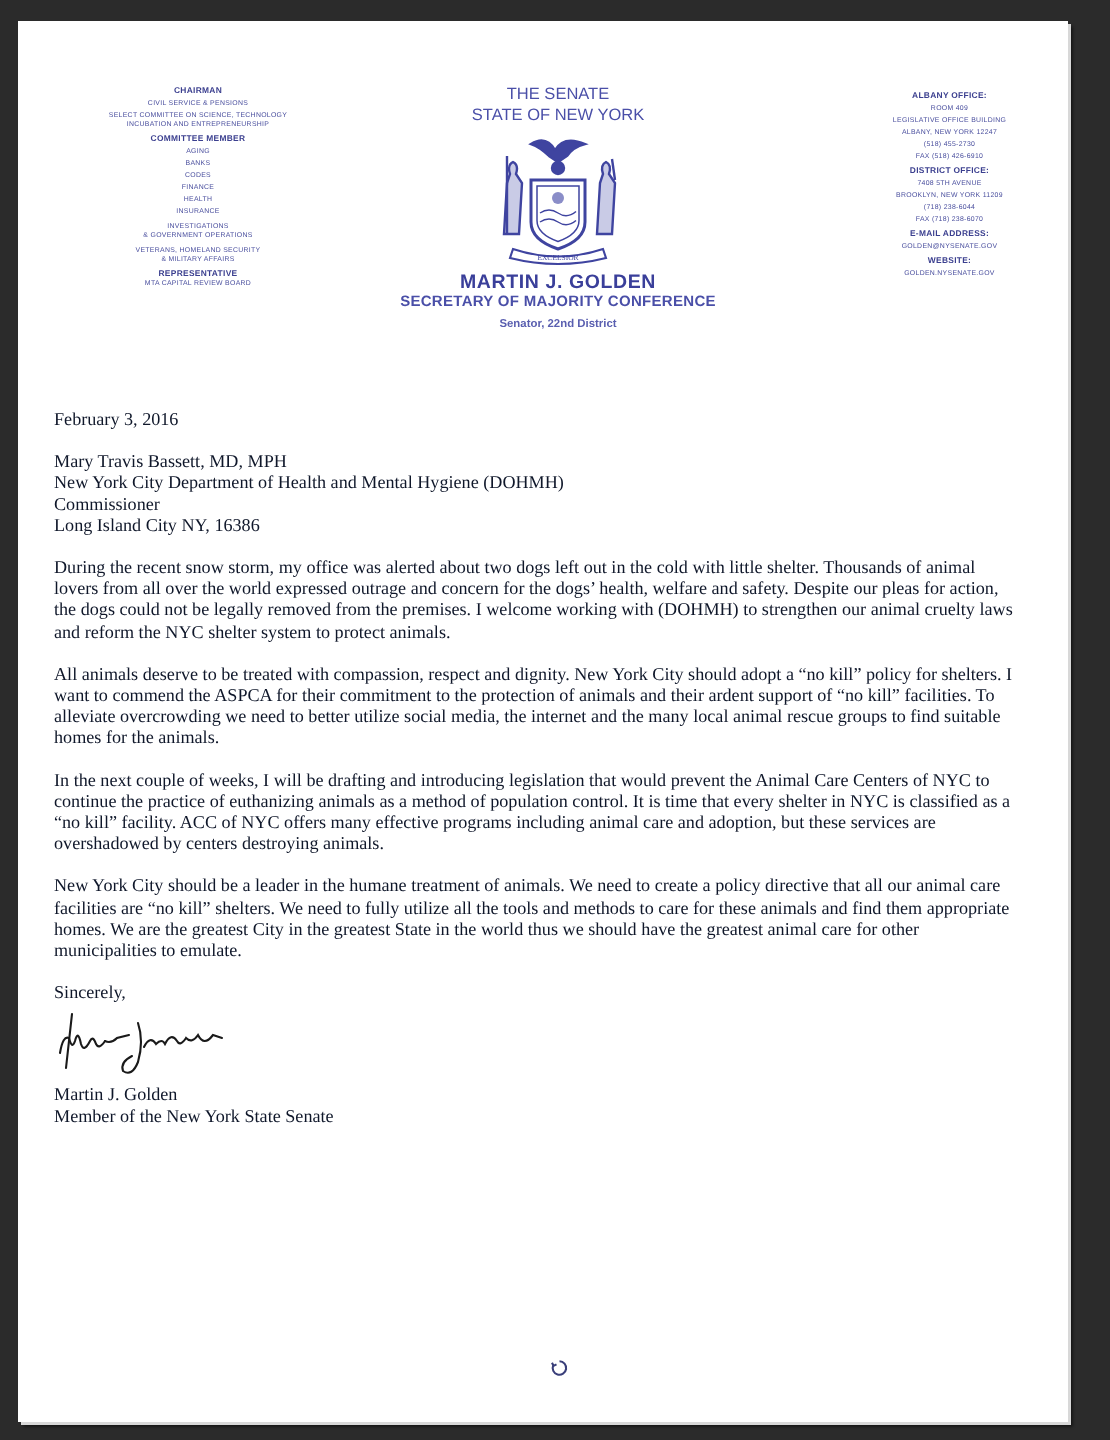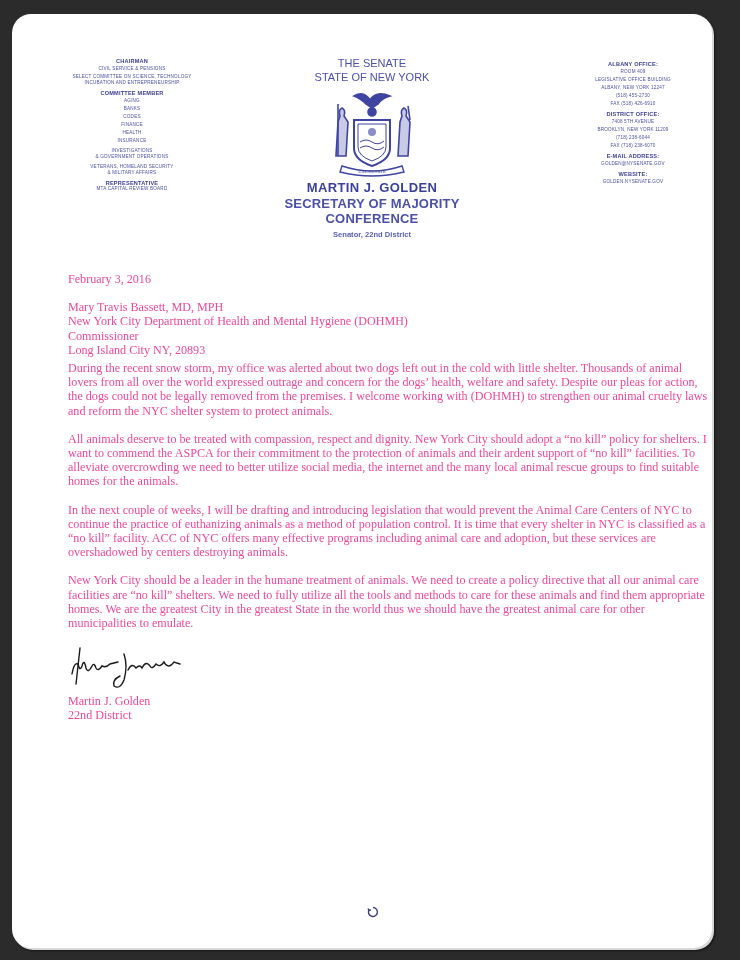--- a/index.html
+++ b/index.html
@@ -9,21 +9,20 @@
       position: relative;
       overflow: hidden;
       font-family: "Liberation Serif", serif;
     }
     .paper {
       position: absolute;
       left: 12px; top: 14px;
       width: 700px; height: 934px;
       background: #ffffff;
       box-shadow: 2px 2px 0 #d8d8d8, 3px 3px 2px rgba(0,0,0,0.6);
-      border-radius: 19px;
     }
     .lh-col {
       position: absolute;
       text-align: center;
       color: #4a4f9e;
       font-family: "Liberation Sans", sans-serif;
       font-size: 4.6px;
       line-height: 8px;
       letter-spacing: 0.2px;
     }
@@ -47,43 +46,43 @@
       font-family: "Liberation Sans", sans-serif;
       font-weight: bold;
       font-size: 13px;
       letter-spacing: 0.4px;
       margin-top: 2px;
       color: #3a3f9a;
     }
     .lh-center .title {
       font-family: "Liberation Sans", sans-serif;
       font-weight: bold;
-      font-size: 13px;
+      font-size: 10px;
       letter-spacing: 0.2px;
       color: #4a4fa8;
       margin-top: 1px;
     }
     .lh-center .sen {
       font-family: "Liberation Sans", sans-serif;
       font-weight: bold;
       font-size: 7.6px;
       color: #5a5fb0;
       margin-top: 4px;
     }
     .body-text {
       position: absolute;
-      left: 56px; top: 258px; width: 640px;
-      color: #ec4899;
+      left: 24px; top: 258px; width: 640px;
+      color: #0f172a;
       font-size: 12.1px;
       line-height: 14.2px;
     }
     .body-text p { margin: 0; }
     .date { margin-bottom: 14px !important; }
     .addr p { margin: 0; }
-    .addr { margin-bottom: 4px; }
+    .addr { margin-bottom: 14px; }
     .salutation { margin-bottom: 14px !important; }
     .para { margin-bottom: 14px !important; }
     .closing { margin-bottom: 4px !important; }
     .sig { display: block; margin: 0 0 0 -2px; }
     .footer-icon {
       position: absolute;
       left: 355px; top: 892px;
     }
   </style>
 </head>
@@ -159,43 +158,44 @@
     <div>GOLDEN.NYSENATE.GOV</div>
   </div>
 
   <div class="body-text">
     <p class="date">February 3, 2016</p>
 
     <div class="addr">
       <p>Mary Travis Bassett, MD, MPH</p>
       <p>New York City Department of Health and Mental Hygiene (DOHMH)</p>
       <p>Commissioner</p>
-      <p>Long Island City NY, 20893</p>
+      <p>Long Island City NY, 16386</p>
     </div>
 
 
     <p class="para">During the recent snow storm, my office was alerted about two dogs left out in the cold with little shelter. Thousands of animal lovers from all over the world expressed outrage and concern for the dogs’ health, welfare and safety. Despite our pleas for action, the dogs could not be legally removed from the premises. I welcome working with (DOHMH) to strengthen our animal cruelty laws and reform the NYC shelter system to protect animals.</p>
     <p class="para">All animals deserve to be treated with compassion, respect and dignity. New York City should adopt a “no kill” policy for shelters. I want to commend the ASPCA for their commitment to the protection of animals and their ardent support of “no kill” facilities. To alleviate overcrowding we need to better utilize social media, the internet and the many local animal rescue groups to find suitable homes for the animals.</p>
     <p class="para">In the next couple of weeks, I will be drafting and introducing legislation that would prevent the Animal Care Centers of NYC to continue the practice of euthanizing animals as a method of population control. It is time that every shelter in NYC is classified as a “no kill” facility. ACC of NYC offers many effective programs including animal care and adoption, but these services are overshadowed by centers destroying animals.</p>
     <p class="para">New York City should be a leader in the humane treatment of animals. We need to create a policy directive that all our animal care facilities are “no kill” shelters. We need to fully utilize all the tools and methods to care for these animals and find them appropriate homes. We are the greatest City in the greatest State in the world thus we should have the greatest animal care for other municipalities to emulate.</p>
 
+    <p class="closing">Sincerely,</p>
 
     <svg class="sig" width="130" height="50" viewBox="0 0 130 50">
       <g fill="none" stroke="#1a1a1a" stroke-width="1.4" stroke-linecap="round">
         <path d="M6 30 Q8 18 12 20 Q14 28 16 22 Q18 14 20 24 Q22 30 26 22 Q28 18 30 24 Q32 28 36 22"></path>
         <path d="M14 4 L10 40"></path>
         <path d="M36 22 Q40 24 44 20 L52 18"></path>
         <path d="M58 10 Q62 22 58 36 Q54 46 48 42 Q46 36 54 32"></path>
         <path d="M62 26 Q66 18 70 24 Q74 20 76 24 Q80 16 84 22 Q86 26 90 20 Q94 24 98 18 Q102 26 108 18 L114 20"></path>
       </g>
     </svg>
 
     <div>
       <p>Martin J. Golden</p>
-      <p>22nd District</p>
+      <p>Member of the New York State Senate</p>
     </div>
   </div>
 
   <svg class="footer-icon" width="12" height="12" viewBox="0 0 12 12">
     <g fill="none" stroke="#3a3f7a" stroke-width="1.4">
       <path d="M6 1.5 A4.5 4.5 0 1 1 1.8 4.2"></path>
       <path d="M1 2.5 L2 4.6 L4 3.6"></path>
     </g>
   </svg>
 </div>

